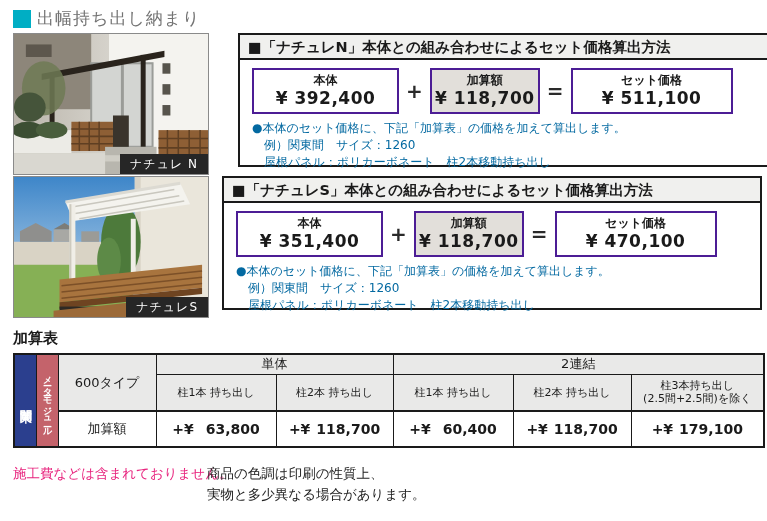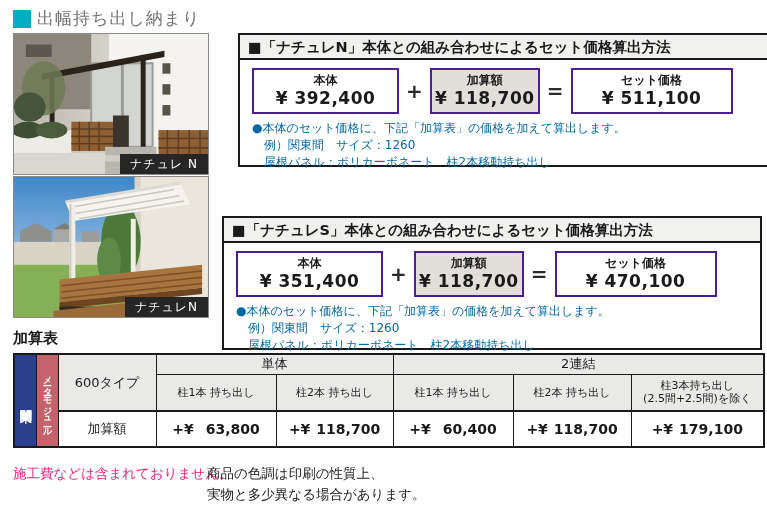--- a/index.html
+++ b/index.html
@@ -20,21 +20,21 @@
   .photo-s { top:176px; }
   .photo svg { display:block; width:100%; height:100%; }
   .photo-label {
     position:absolute; right:0; bottom:0; background:#262626; color:#fff;
     font-size:12px; line-height:20px; padding:0 10px; letter-spacing:1px;
   }
 
   
   .panel { position:absolute; left:222px; width:540px; height:134px; border:2px solid #1a1a1a; background:#fff; }
   .panel-n { top:33px;margin-left:16px; }
-  .panel-s { top:176px;margin-top:40px; }
+  .panel-s { top:176px; }
   .panel-title {
     height:25px; background:#f0f0ee; border-bottom:2px solid #1a1a1a;
     font-size:14.5px; font-weight:bold; line-height:24px; padding-left:8px;
     white-space:nowrap; overflow:hidden;
   }
   .calc-row { display:flex; align-items:center; margin:8px 0 0 12px; }
   .calc-box { border:2px solid #4c1d95; background:#fff; text-align:center; padding:3px 0 4px; }
   .calc-box.shaded { background:#e2dfda; }
   .calc-box .bx-label { font-size:12px; font-weight:bold; line-height:15px; }
   .calc-box .bx-price { font-size:17px; font-weight:bold; line-height:20px; letter-spacing:0.5px; }
@@ -143,21 +143,21 @@
       <path d="M52,24 168,6" stroke="#dcdad2" stroke-width="3"></path>
       <rect x="56" y="26" width="6" height="84" fill="#f0eee7"></rect>
       <rect x="56" y="26" width="2" height="84" fill="#cdcabe"></rect>
       <rect x="118" y="40" width="5" height="64" fill="#f0eee7"></rect>
       <polygon points="46,98 190,84 190,106 46,120" fill="#a8743e"></polygon>
       <path d="M48 104 L190 90 M48 110 L190 96 M48 116 L190 102" stroke="#7c5028" stroke-width="1.5" fill="none"></path>
       <polygon points="46,120 190,106 190,112 46,126" fill="#6e4421"></polygon>
       <rect x="46" y="124" width="144" height="10" fill="#2e2a24"></rect>
       <polygon points="40,128 120,120 120,134 40,134" fill="#9c6a38"></polygon>
     </svg>
-    <span class="photo-label">ナチュレN</span>
+    <span class="photo-label">ナチュレS</span>
   </div>
 
   <div class="panel panel-n">
     <div class="panel-title">■「ナチュレN」本体との組み合わせによるセット価格算出方法</div>
     <div class="calc-row">
       <div class="calc-box box-main">
         <div class="bx-label">本体</div>
         <div class="bx-price">¥ 392,400</div>
       </div>
       <span class="op">+</span>

